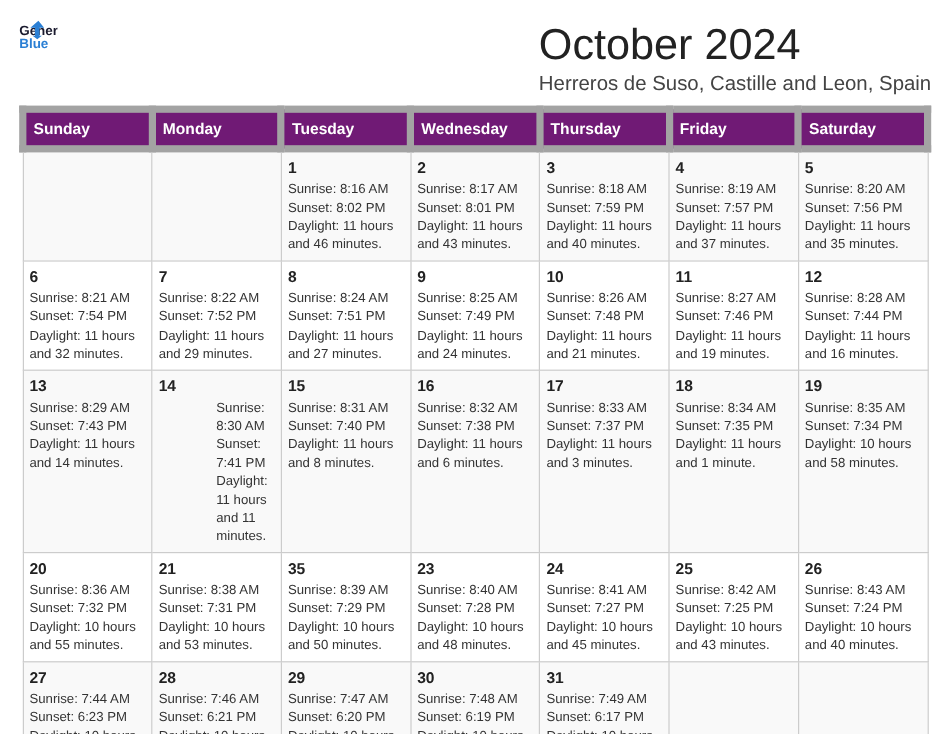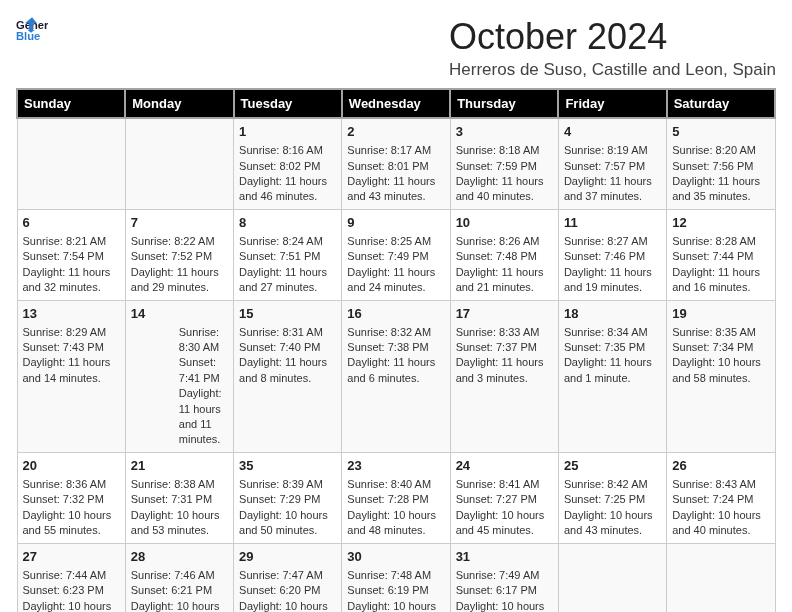--- a/index.html
+++ b/index.html
@@ -37,27 +37,27 @@
       font-size: 17px;
       color: #444;
       margin-top: 2px;
     }
     table {
       width: 100%;
       border-collapse: collapse;
       font-size: 11px;
     }
     thead tr th {
-      background-color: #000000;
+      background-color: #701a75;
       color: #fff;
       padding: 6px 6px;
       text-align: left;
       font-size: 13px;
       font-weight: bold;
-      border: 2px solid #a3a3a3;
+      border: 6px solid #a3a3a3;
     }
     tbody tr td {
       border: 1px solid #ccc;
       vertical-align: top;
       padding: 4px 5px;
       min-height: 70px;
       height: 80px;
       width: 14.28%;
       color: #222;
       line-height: 1.4;

